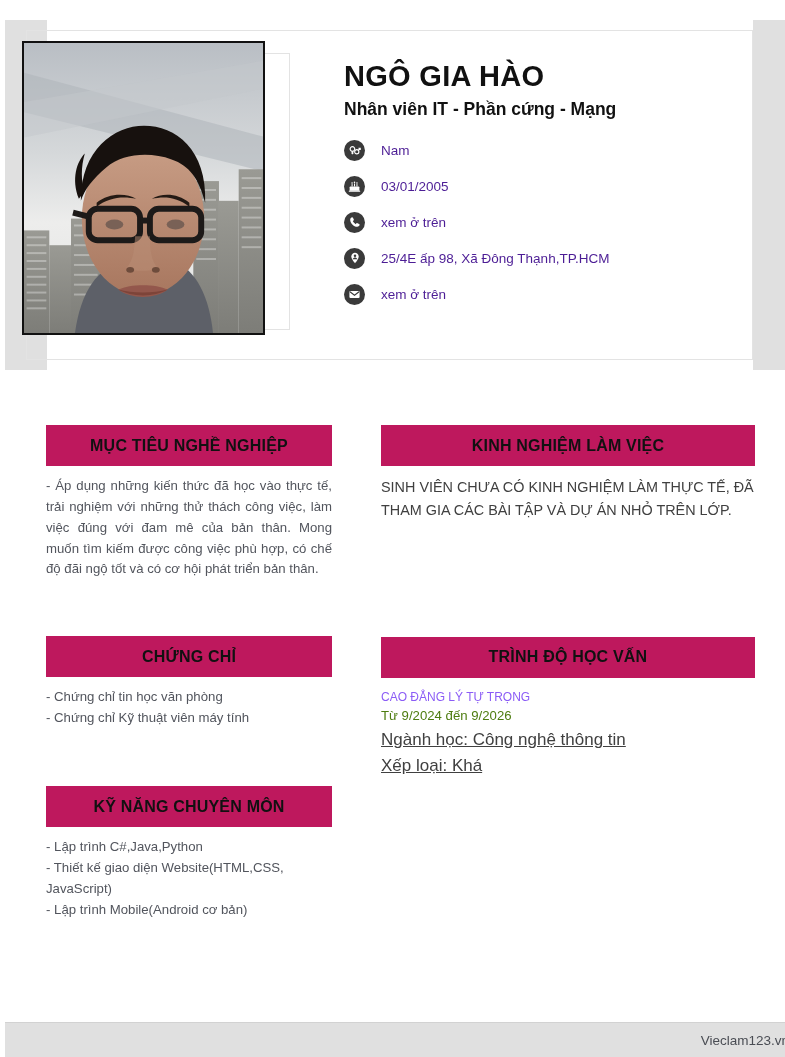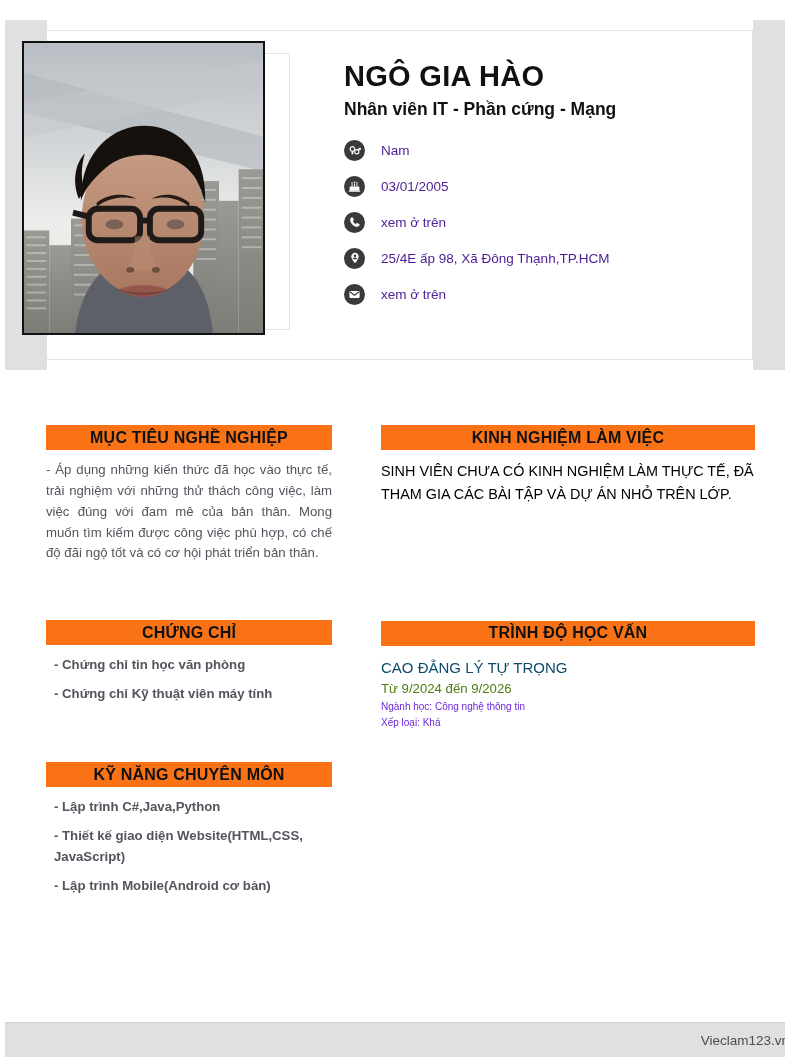--- a/index.html
+++ b/index.html
@@ -130,58 +130,59 @@
     top: 0;
     width: 286px;
   }
   .col-right {
     position: absolute;
     left: 381px;
     top: 0;
     width: 374px;
   }
   .sec-bar {
-    background: #f97316;
-    height: 25px;
+    background: #be185d;
+    height: 41px;
     display: flex;
     align-items: center;
     justify-content: center;
     margin-bottom: 10px;
   }
   .sec-title {
     font-size: 16px;
     font-weight: bold;
     color: #111111;
     letter-spacing: 0.2px;
     text-align: center;
     line-height: 1;
   }
   .sec-body {
     font-size: 13.2px;
     color: #52555d;
     line-height: 1.58;
   }
   .justified { text-align: justify; }
-  .sec-body p { margin: 8px; font-weight: bold; }
+  .sec-body p { margin: 0; }
   .sec-block { margin-bottom: 22px; }
 
   .edu-org {
-    font-size: 15px;
-    color: #0c4a6e;
+    font-size: 12px;
+    color: #8b5cf6;
     line-height: 1.55;
   }
   .edu-period {
     font-size: 13.2px;
     color: #4d7c0f;
     line-height: 1.55;
   }
   .edu-line {
-    font-size: 10px;
-    color: #6d28d9;
+    font-size: 17px;
+    color: #404040;
     line-height: 1.55;
+    text-decoration: underline;
   }
 
   
   .gap-objective { height: 34px; }
   .gap-cert { height: 35px; }
   .gap-exp { height: 92px; }
 
   
   .footer {
     position: absolute;
@@ -411,21 +412,21 @@
       </div>
     </div>
   </div>
 
   <div class="col-right">
 
     <div class="sec-block">
       <div class="sec-bar">
         <span class="sec-title">KINH NGHIỆM LÀM VIỆC</span>
       </div>
-      <div class="sec-body" style="font-size:14.4px;line-height:1.62;color:#000000;">SINH VIÊN CHƯA CÓ KINH NGHIỆM LÀM THỰC TẾ, ĐÃ THAM GIA CÁC BÀI TẬP VÀ DỰ ÁN NHỎ TRÊN LỚP.</div>
+      <div class="sec-body" style="font-size:14.4px;line-height:1.62;color:#404040;">SINH VIÊN CHƯA CÓ KINH NGHIỆM LÀM THỰC TẾ, ĐÃ THAM GIA CÁC BÀI TẬP VÀ DỰ ÁN NHỎ TRÊN LỚP.</div>
     </div>
 
     <div class="gap-exp"></div>
 
     <div class="sec-block">
       <div class="sec-bar">
         <span class="sec-title">TRÌNH ĐỘ HỌC VẤN</span>
       </div>
       <div>
         <div class="edu-org">CAO ĐẲNG LÝ TỰ TRỌNG</div>

